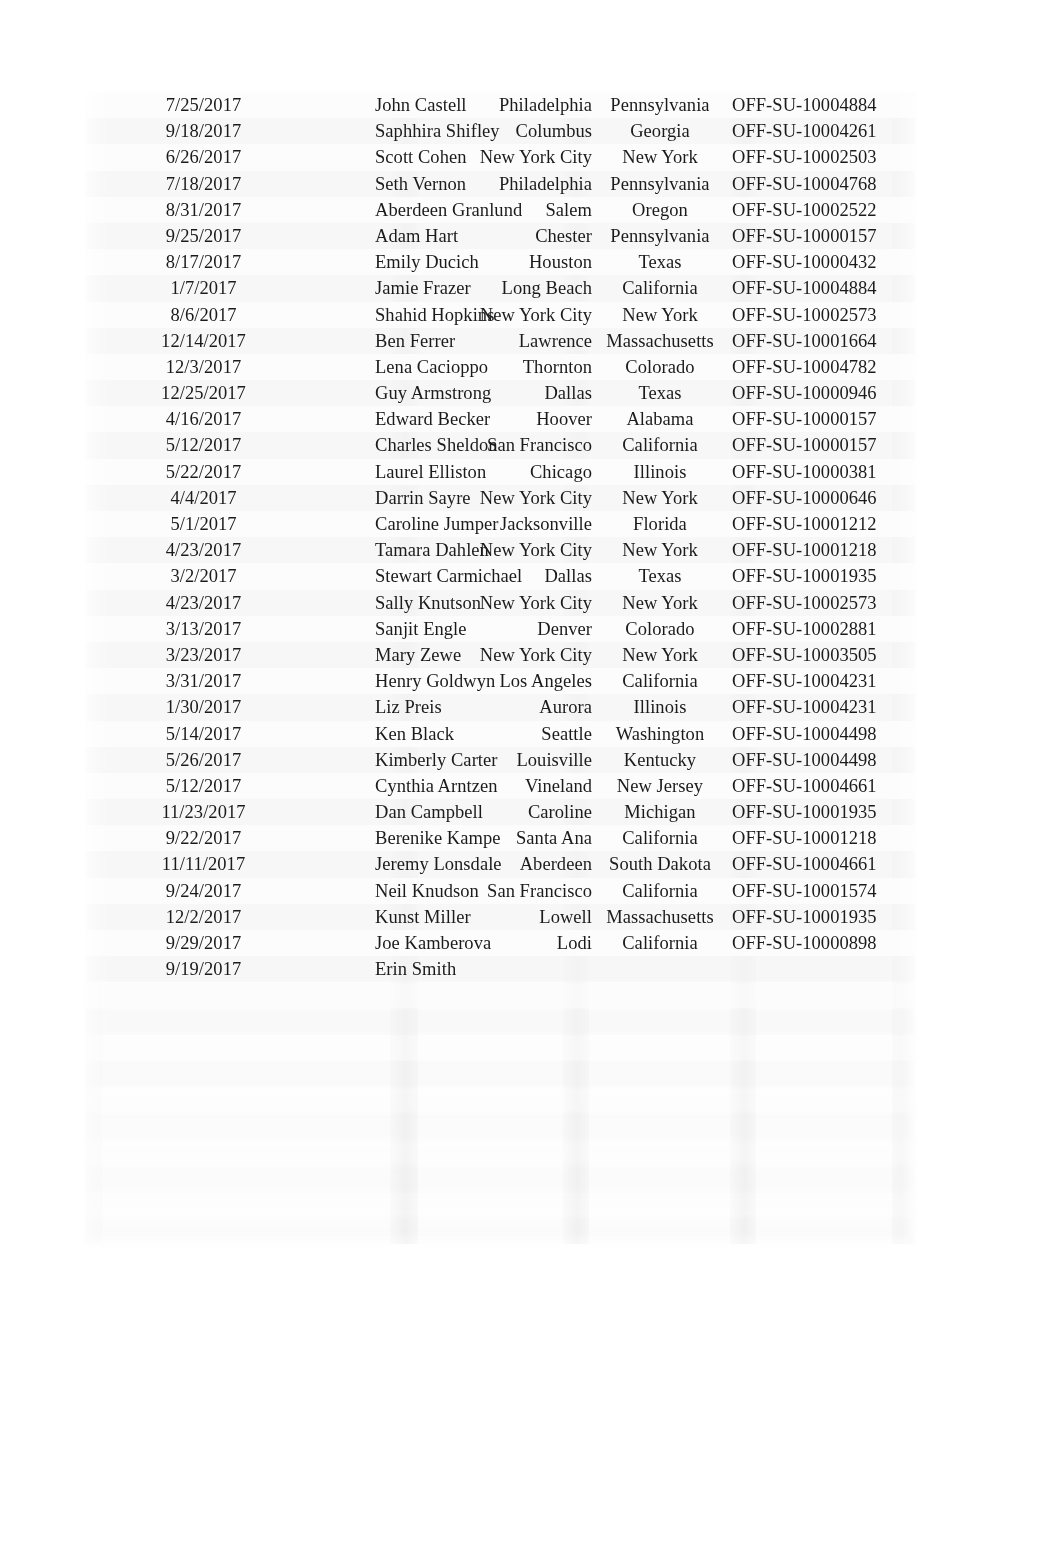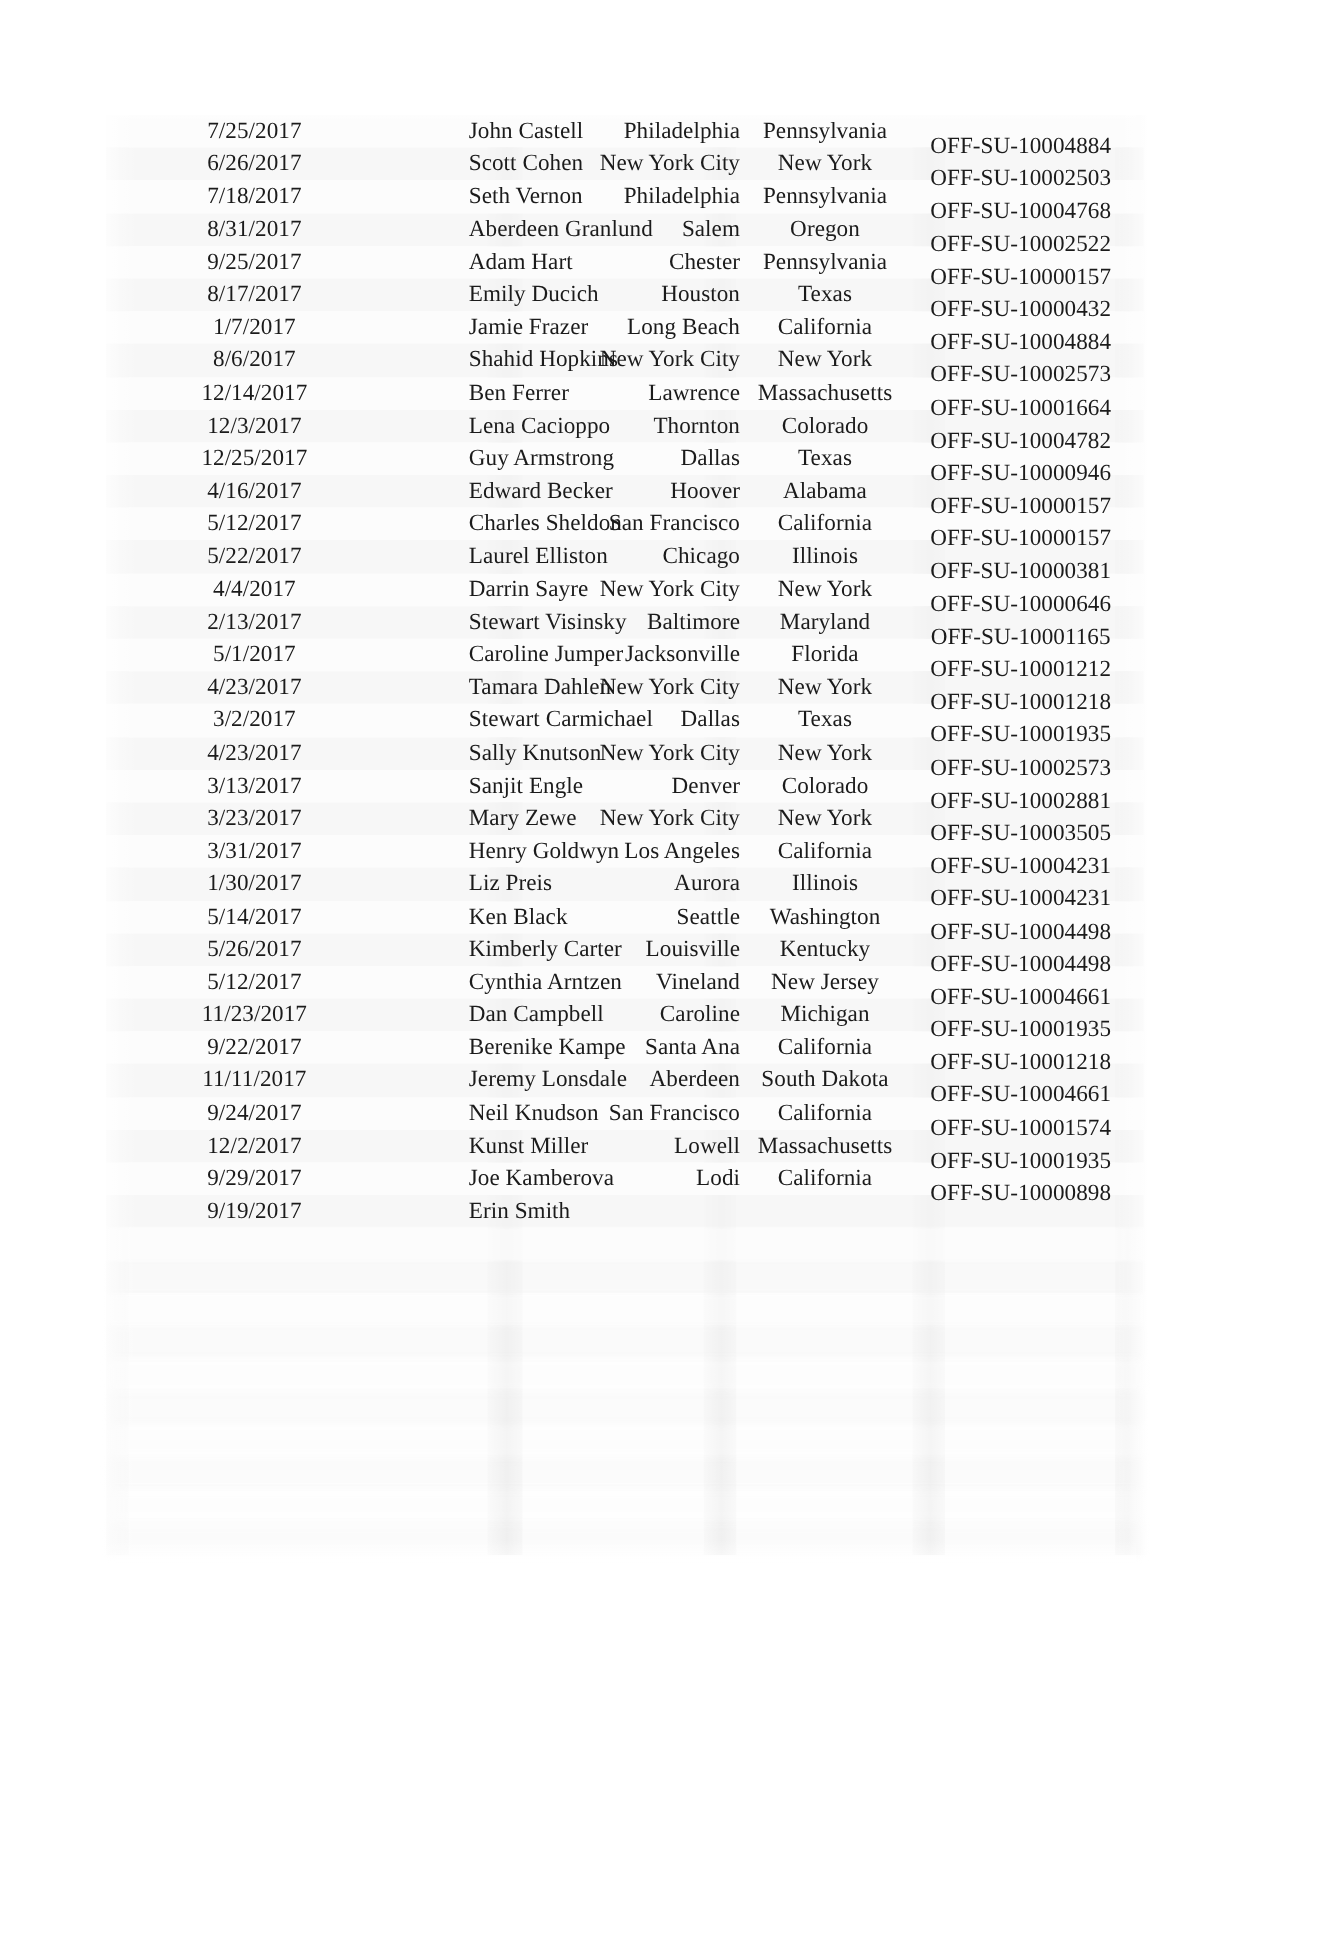--- a/index.html
+++ b/index.html
@@ -108,22 +108,21 @@
     padding-left: 14px;
   }
   .c-state {
     left: 495px;
     width: 160px;
     text-align: center;
   }
   .c-id {
     left: 647px;
     width: 169px;
-    text-align: center;
-    margin-top: 12px;
+    text-align: left;
   }
 
   
   .blur-0  { filter: none; }
   .blur-b  { filter: blur(0.9px);  opacity: 0.80; }
   .blur-c  { filter: blur(1.7px);  opacity: 0.66; }
   .blur-d  { filter: blur(2.4px);  opacity: 0.56; }
   .blur-e  { filter: blur(3.0px);  opacity: 0.50; }
   .blur-f  { filter: blur(3.4px);  opacity: 0.46; }
 
@@ -162,20 +161,27 @@
 
     <div class="rows" id="rows-container">
         <div class="row blur-0">
           <div class="cell c-date">7/25/2017</div>
           <div class="cell c-name">John Castell</div>
           <div class="cell c-city">Philadelphia</div>
           <div class="cell c-state">Pennsylvania</div>
           <div class="cell c-id">OFF-SU-10004884</div>
         </div>
         <div class="row blur-0">
+          <div class="cell c-date">9/18/2017</div>
+          <div class="cell c-name">Saphhira Shifley</div>
+          <div class="cell c-city">Columbus</div>
+          <div class="cell c-state">Georgia</div>
+          <div class="cell c-id">OFF-SU-10004261</div>
+        </div>
+        <div class="row blur-0">
           <div class="cell c-date">6/26/2017</div>
           <div class="cell c-name">Scott Cohen</div>
           <div class="cell c-city">New York City</div>
           <div class="cell c-state">New York</div>
           <div class="cell c-id">OFF-SU-10002503</div>
         </div>
         <div class="row blur-0">
           <div class="cell c-date">7/18/2017</div>
           <div class="cell c-name">Seth Vernon</div>
           <div class="cell c-city">Philadelphia</div>
@@ -260,27 +266,20 @@
           <div class="cell c-id">OFF-SU-10000381</div>
         </div>
         <div class="row blur-0">
           <div class="cell c-date">4/4/2017</div>
           <div class="cell c-name">Darrin Sayre</div>
           <div class="cell c-city">New York City</div>
           <div class="cell c-state">New York</div>
           <div class="cell c-id">OFF-SU-10000646</div>
         </div>
         <div class="row blur-0">
-          <div class="cell c-date">2/13/2017</div>
-          <div class="cell c-name">Stewart Visinsky</div>
-          <div class="cell c-city">Baltimore</div>
-          <div class="cell c-state">Maryland</div>
-          <div class="cell c-id">OFF-SU-10001165</div>
-        </div>
-        <div class="row blur-0">
           <div class="cell c-date">5/1/2017</div>
           <div class="cell c-name">Caroline Jumper</div>
           <div class="cell c-city">Jacksonville</div>
           <div class="cell c-state">Florida</div>
           <div class="cell c-id">OFF-SU-10001212</div>
         </div>
         <div class="row blur-0">
           <div class="cell c-date">4/23/2017</div>
           <div class="cell c-name">Tamara Dahlen</div>
           <div class="cell c-city">New York City</div>

